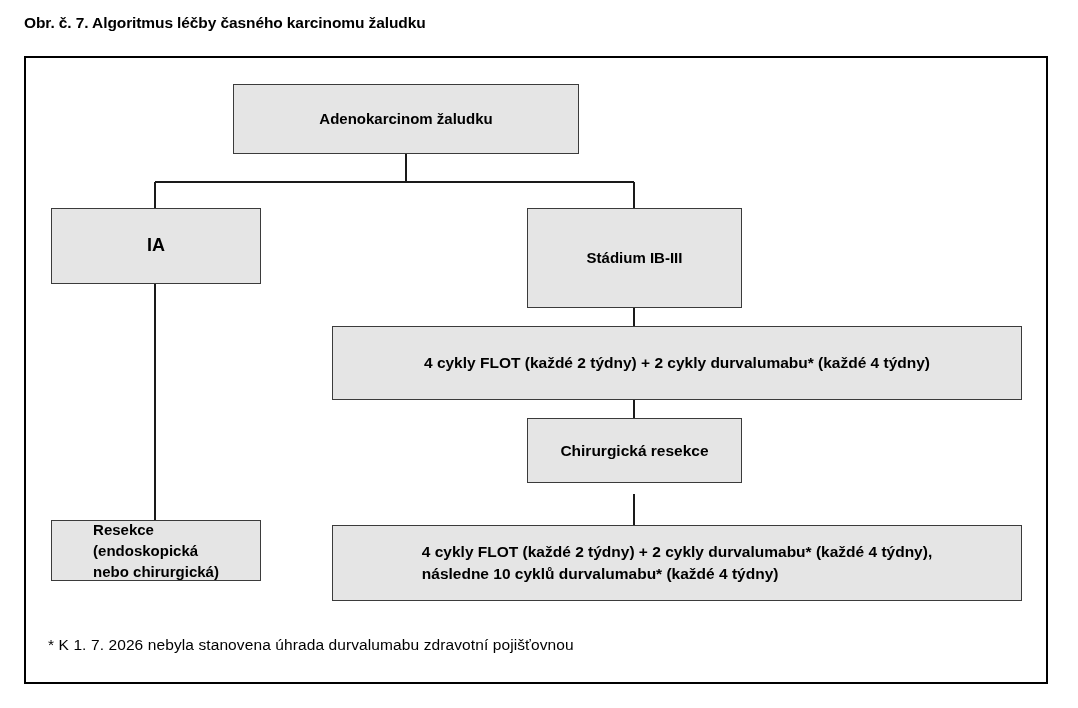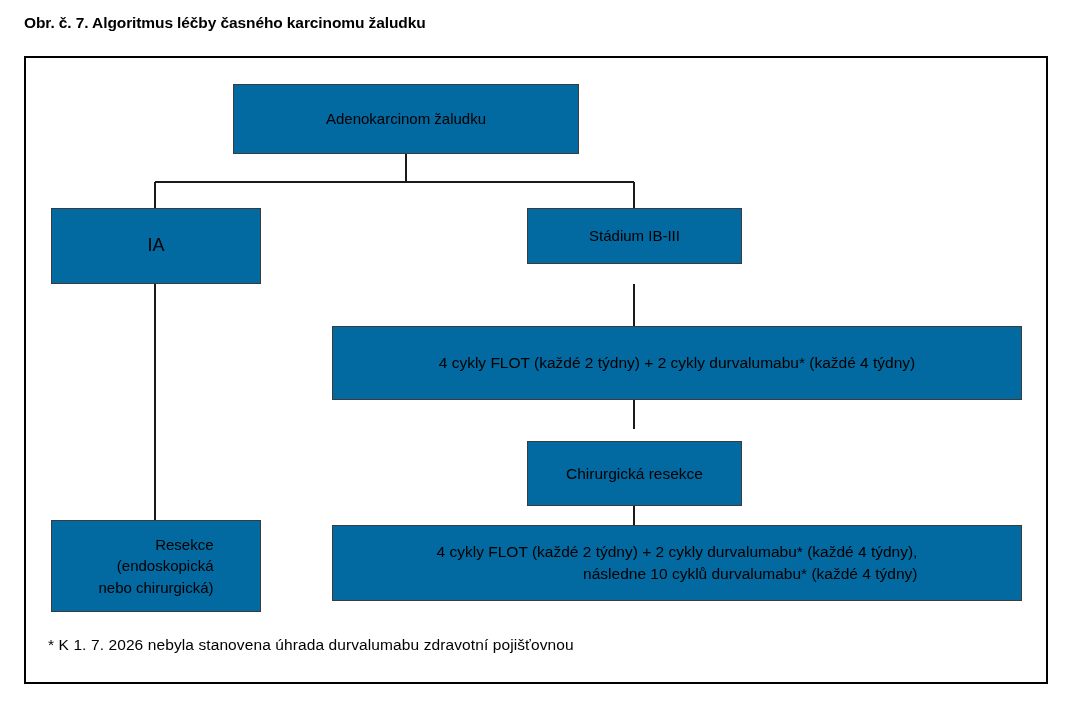--- a/index.html
+++ b/index.html
@@ -46,54 +46,54 @@
     top: 0;
     width: 1024px;
     height: 628px;
     pointer-events: none;
   }
 
   
   .flow-box {
     position: absolute;
     box-sizing: border-box;
-    background: #0369a1;
+    background: #e5e5e5;
     border: 1.5px solid #3b3b3b;
     display: flex;
     align-items: center;
     justify-content: center;
-    text-align: right;
-    font-weight: normal;
+    text-align: left;
+    font-weight: bold;
     line-height: 1.42;
     z-index: 2;
   }
 
   
   #node-adenocarcinoma {
     left: 207px;  top: 26px;   width: 346px; height: 70px;
     font-size: 15px;
   }
   #node-stage-ia {
     left: 25px;   top: 150px;  width: 210px; height: 76px;
     font-size: 18px;
   }
   #node-stage-ib-iii {
-    left: 501px;  top: 150px;  width: 215px; height: 56px;
+    left: 501px;  top: 150px;  width: 215px; height: 100px;
     font-size: 15px;
   }
   #node-flot-neoadjuvant {
     left: 306px;  top: 268px;  width: 690px; height: 74px;
     font-size: 15.5px;
   }
   #node-surgical-resection {
-    left: 501px;  top: 383px;  width: 215px; height: 65px;
+    left: 501px;  top: 360px;  width: 215px; height: 65px;
     font-size: 15.5px;
   }
   #node-resection-options {
-    left: 25px;   top: 462px;  width: 210px; height: 92px;
+    left: 25px;   top: 462px;  width: 210px; height: 61px;
     font-size: 15px;
   }
   #node-flot-perioperative {
     left: 306px;  top: 467px;  width: 690px; height: 76px;
     font-size: 15.5px;
   }
 
   .flow-box .box-label {
     padding: 0 10px;
     white-space: pre-line;

